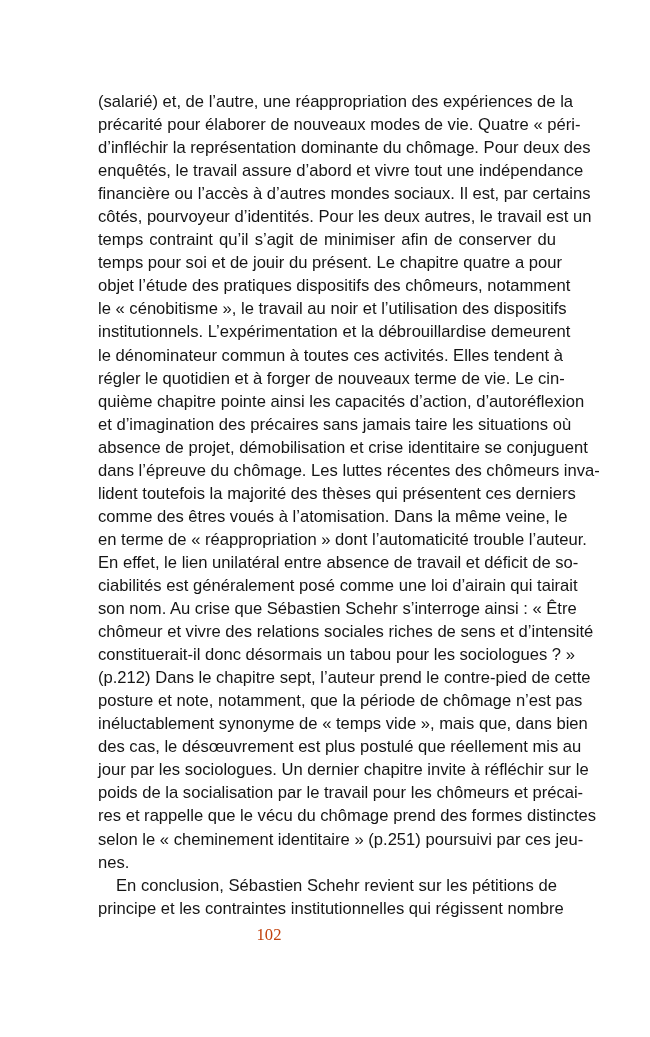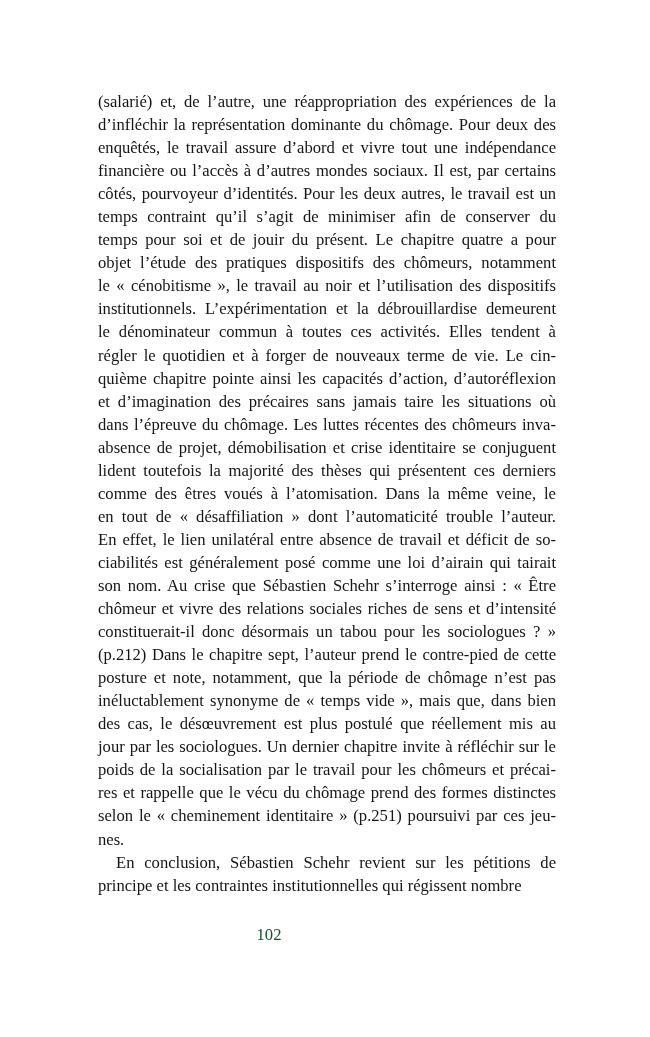--- a/index.html
+++ b/index.html
@@ -1,53 +1,54 @@
 <!DOCTYPE html>
 <html><head>
 <meta charset="utf-8">
 <style>
   html, body { margin: 0; padding: 0; background: #ffffff; }
   body { width: 650px; height: 1037px; position: relative; overflow: hidden; }
   .page {
     position: absolute; left: 98px; top: 90px; width: 458px;
-    font-family: Liberation Serif, serif; font-size: 16.6px; line-height: 23.05px;
+    font-family: Liberation Sans, sans-serif; font-size: 16.6px; line-height: 23.05px;
     color: #151515; text-align: justify; hyphens: none;
   }
   .page p { margin: 0; }
   .line { display: block; text-align-last: justify; white-space: nowrap; }
   .line.last { text-align-last: left; }
   .folio {
     position: absolute; left: 0; width: 538px; top: 925px; text-align: center;
-    font-family: "Liberation Serif", serif; font-size: 16.6px; color: #14532d;
+    font-family: "Liberation Serif", serif; font-size: 16.6px; color: #c2410c;
   }
 </style>
 </head>
 <body>
 
 <div class="page" id="body">
     <p>
       <span class="line">(salarié) et, de l’autre, une réappropriation des expériences de la</span>
+      <span class="line">précarité pour élaborer de nouveaux modes de vie. Quatre « péri-</span>
       <span class="line">d’infléchir la représentation dominante du chômage. Pour deux des</span>
       <span class="line">enquêtés, le travail assure d’abord et vivre tout une indépendance</span>
       <span class="line">financière ou l’accès à d’autres mondes sociaux. Il est, par certains</span>
       <span class="line">côtés, pourvoyeur d’identités. Pour les deux autres, le travail est un</span>
       <span class="line">temps contraint qu’il s’agit de minimiser afin de conserver du</span>
       <span class="line">temps pour soi et de jouir du présent. Le chapitre quatre a pour</span>
       <span class="line">objet l’étude des pratiques dispositifs des chômeurs, notamment</span>
       <span class="line">le « cénobitisme », le travail au noir et l’utilisation des dispositifs</span>
       <span class="line">institutionnels. L’expérimentation et la débrouillardise demeurent</span>
       <span class="line">le dénominateur commun à toutes ces activités. Elles tendent à</span>
       <span class="line">régler le quotidien et à forger de nouveaux terme de vie. Le cin-</span>
       <span class="line">quième chapitre pointe ainsi les capacités d’action, d’autoréflexion</span>
       <span class="line">et d’imagination des précaires sans jamais taire les situations où</span>
+      <span class="line">absence de projet, démobilisation et crise identitaire se conjuguent</span>
       <span class="line">dans l’épreuve du chômage. Les luttes récentes des chômeurs inva-</span>
-      <span class="line">absence de projet, démobilisation et crise identitaire se conjuguent</span>
       <span class="line">lident toutefois la majorité des thèses qui présentent ces derniers</span>
       <span class="line">comme des êtres voués à l’atomisation. Dans la même veine, le</span>
-      <span class="line">en tout de « désaffiliation » dont l’automaticité trouble l’auteur.</span>
+      <span class="line">en terme de « réappropriation » dont l’automaticité trouble l’auteur.</span>
       <span class="line">En effet, le lien unilatéral entre absence de travail et déficit de so-</span>
       <span class="line">ciabilités est généralement posé comme une loi d’airain qui tairait</span>
       <span class="line">son nom. Au crise que Sébastien Schehr s’interroge ainsi : « Être</span>
       <span class="line">chômeur et vivre des relations sociales riches de sens et d’intensité</span>
       <span class="line">constituerait-il donc désormais un tabou pour les sociologues ? »</span>
       <span class="line">(p.212) Dans le chapitre sept, l’auteur prend le contre-pied de cette</span>
       <span class="line">posture et note, notamment, que la période de chômage n’est pas</span>
       <span class="line">inéluctablement synonyme de « temps vide », mais que, dans bien</span>
       <span class="line">des cas, le désœuvrement est plus postulé que réellement mis au</span>
       <span class="line">jour par les sociologues. Un dernier chapitre invite à réfléchir sur le</span>

